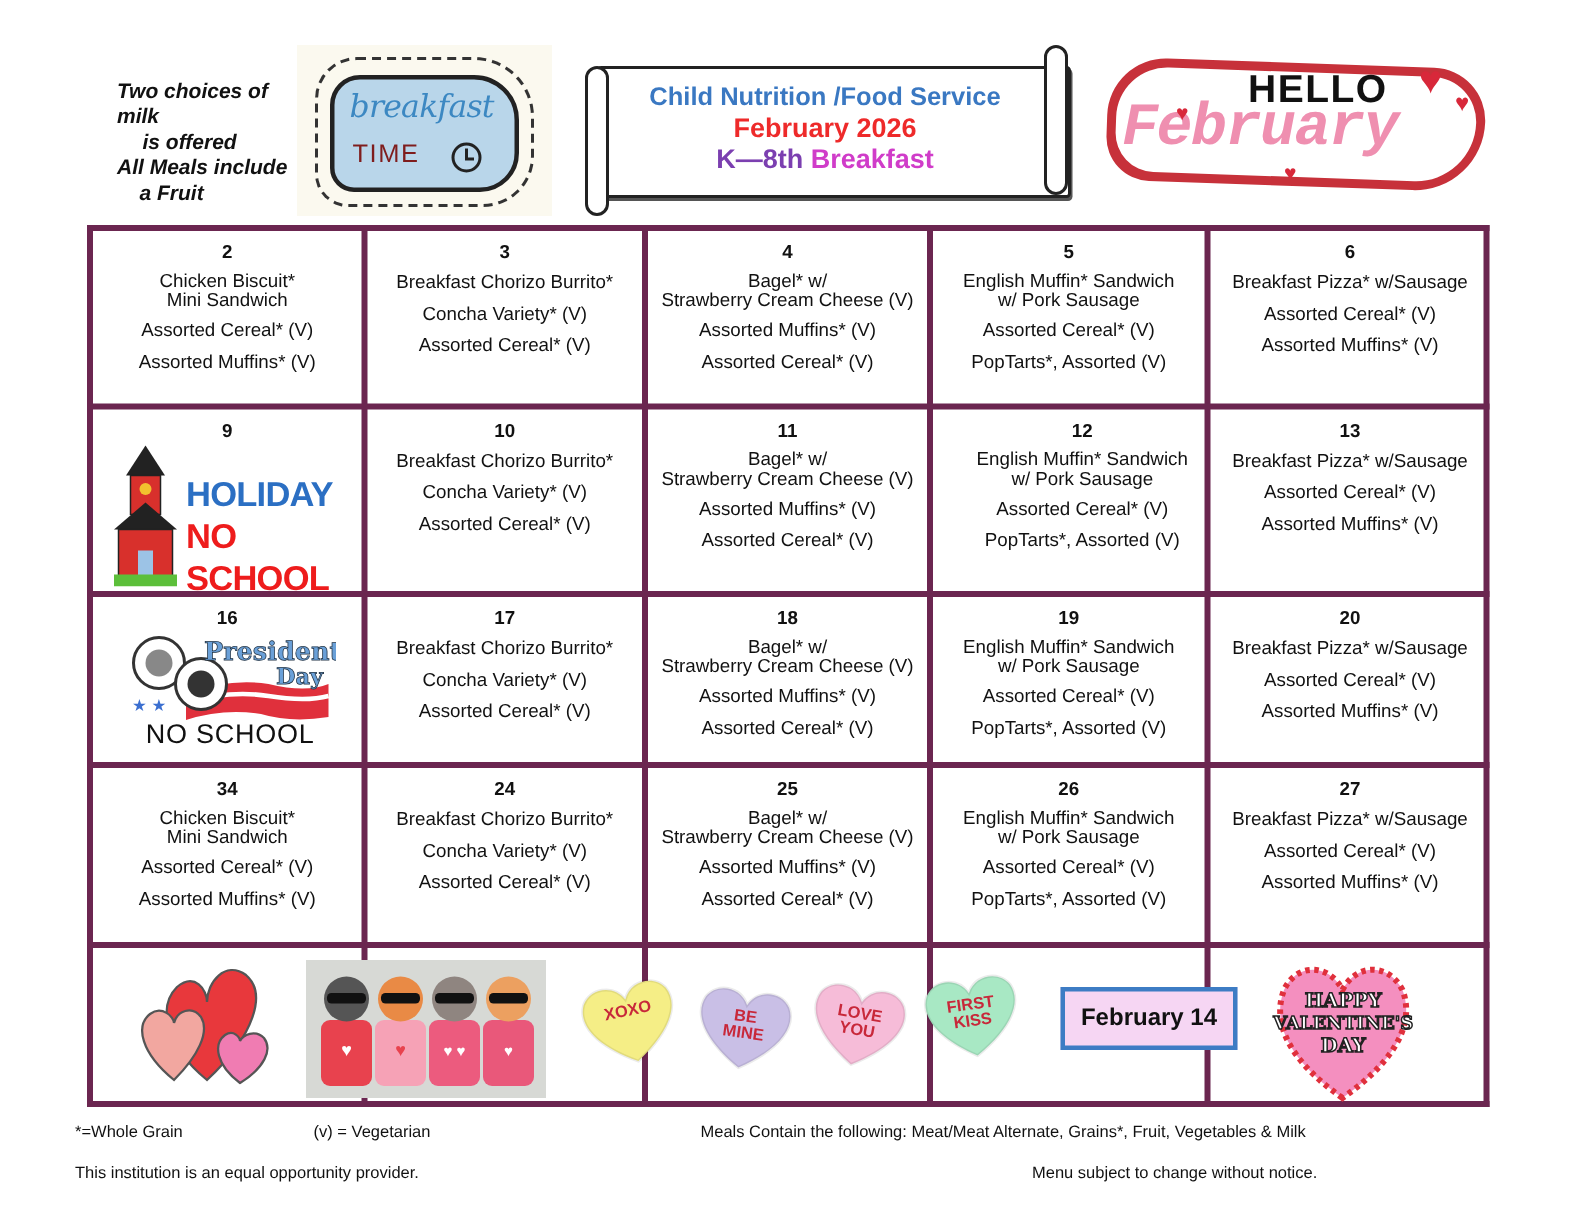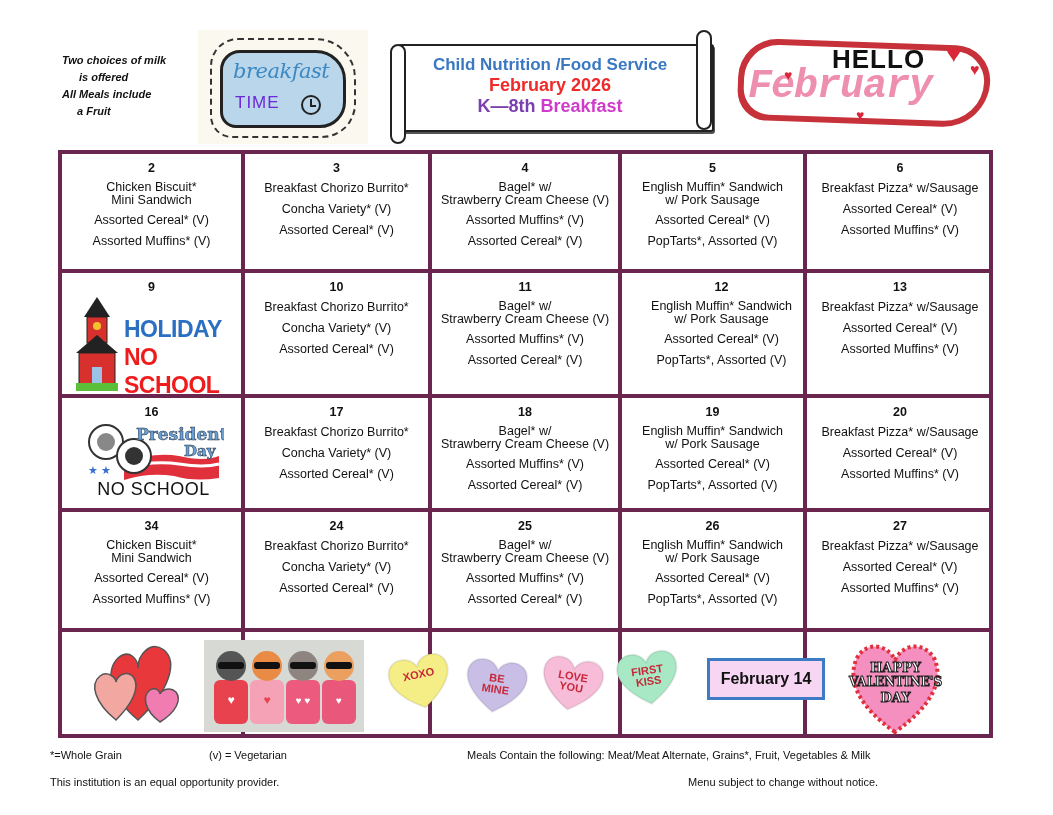--- a/index.html
+++ b/index.html
@@ -1,32 +1,32 @@
 <!DOCTYPE html>
 <html><head>
 <meta charset="utf-8">
 <style>
   html, body { margin:0; padding:0; background:#ffffff; }
   body { width:1053px; height:815px; position:relative; overflow:hidden;
          font-family:"Liberation Sans", "DejaVu Sans", sans-serif; color:#111; }
   .abs { position:absolute; }
 
   
-  .notes { left:52px; top:52px; width:140px; font-style:italic; font-weight:bold; font-size:11px; line-height:17px; color:#111; }
+  .notes { left:68px; top:52px; width:140px; font-style:italic; font-weight:bold; font-size:14px; line-height:17px; color:#111; }
   .notes .l1 { padding-left:10px; }
   .notes .l2 { padding-left:27px; }
   .notes .l3 { padding-left:10px; }
   .notes .l4 { padding-left:25px; }
 
   
   .bt-wrap { left:198px; top:30px; width:170px; height:114px; background:#fbf9ef; }
   .bt-dash { position:absolute; left:12px; top:8px; width:142px; height:96px; border:2px dashed #333; border-radius:28px 40px 34px 22px; }
   .bt-blob { position:absolute; left:22px; top:20px; width:120px; height:72px; background:#b9d6ea; border:3px solid #222; border-radius:20px 30px 26px 16px; }
   .bt-script { position:absolute; left:10px; top:6px; font-family:"DejaVu Serif", serif; font-style:italic; font-size:21px; color:#3c88c2; letter-spacing:-0.5px; }
-  .bt-time { position:absolute; left:12px; top:40px; font-size:17px; color:#6d28d9; letter-spacing:1px; }
+  .bt-time { position:absolute; left:12px; top:40px; font-size:17px; color:#7f1d1d; letter-spacing:1px; }
   .bt-clock { position:absolute; left:78px; top:42px; width:16px; height:16px; border:2px solid #222; border-radius:50%; }
   .bt-clock:before { content:""; position:absolute; left:7px; top:2px; width:2px; height:7px; background:#222; }
   .bt-clock:after { content:""; position:absolute; left:7px; top:8px; width:6px; height:2px; background:#222; }
 
   
   .scroll { left:390px; top:38px; width:322px; height:96px; }
   .scroll-body { position:absolute; left:8px; top:6px; width:312px; height:84px; border:2px solid #222; background:#fff; border-radius:3px; box-shadow:1px 2px 0 #555; }
   .scroll-roll-l { position:absolute; left:0; top:6px; width:12px; height:96px; border:2px solid #222; border-radius:8px; background:#fff; }
   .scroll-roll-r { position:absolute; right:0; top:-8px; width:12px; height:96px; border:2px solid #222; border-radius:8px; background:#fff; }
   .scroll-text { position:absolute; left:10px; top:16px; width:300px; text-align:center; font-weight:bold; }

